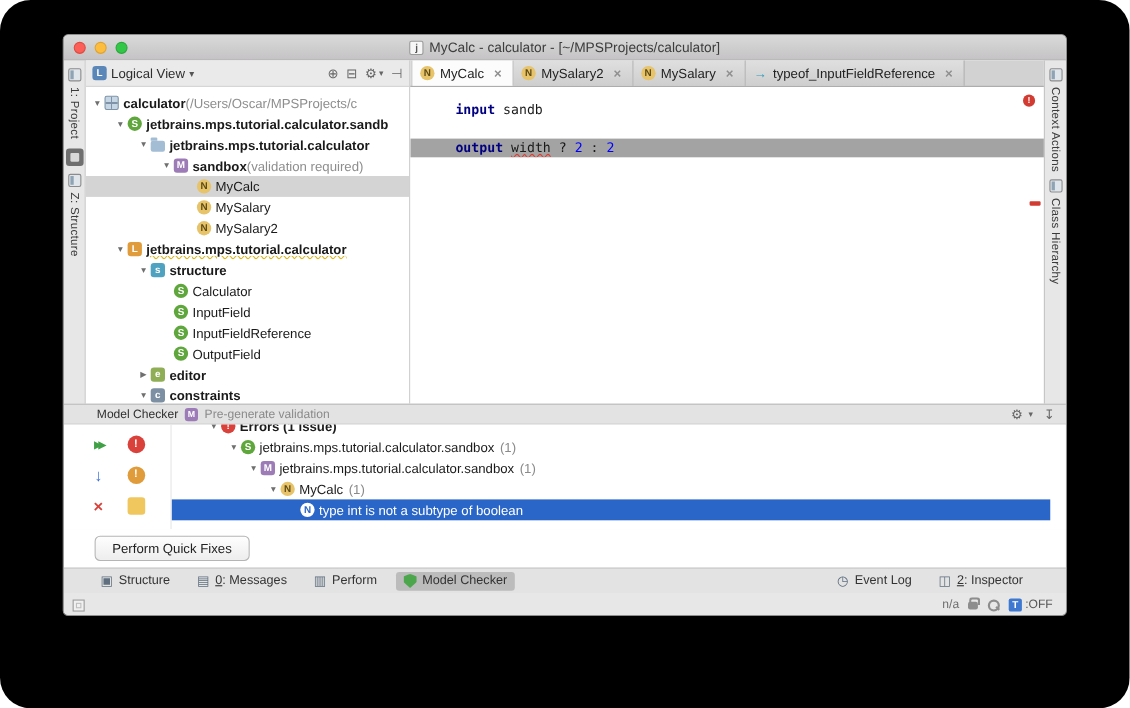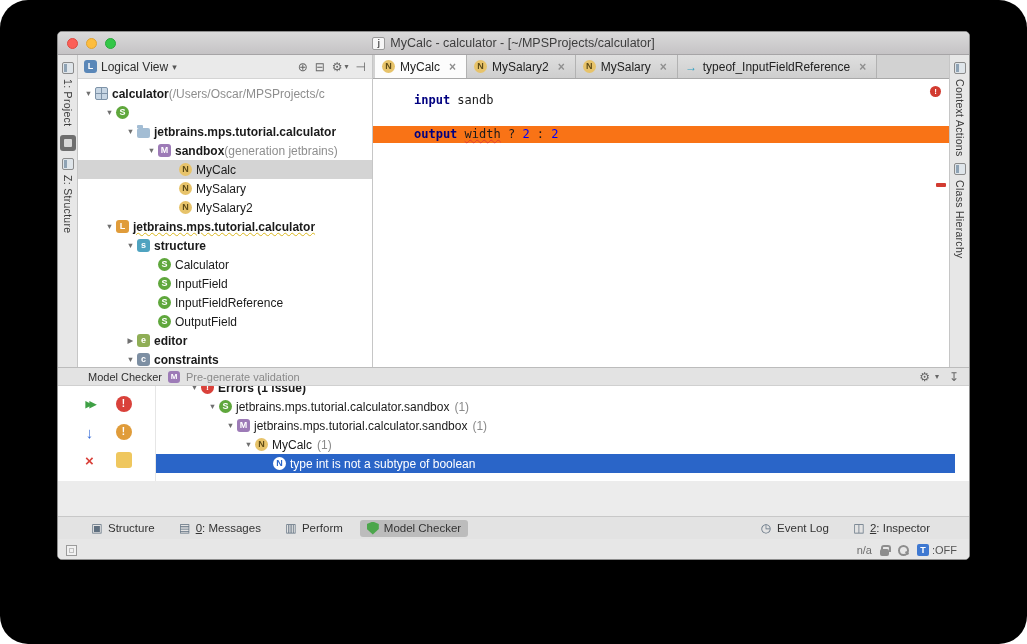--- a/index.html
+++ b/index.html
@@ -50,21 +50,21 @@
 .tico.gridic{background:#c7d6e4;border:1px solid #7e93a8;border-radius:2px;background-image:linear-gradient(to right,transparent 44%,#7e93a8 44%,#7e93a8 56%,transparent 56%),linear-gradient(to bottom,transparent 44%,#7e93a8 44%,#7e93a8 56%,transparent 56%)}
 .tico.shield{background:#4ca64c;border-radius:0;clip-path:polygon(50% 0,100% 20%,100% 58%,50% 100%,0 58%,0 20%);width:11px;height:13px}
 .editor-area{flex:1;min-width:0;display:flex;flex-direction:column;background:#fff}
 .tabbar{height:24px;flex:none;background:#d2d2d2;border-bottom:1px solid #a9a9a9;display:flex;align-items:stretch;padding-left:2px}
 .etab{display:flex;align-items:center;gap:5px;padding:0 7px;font-size:12px;color:#222;background:linear-gradient(#dfdfdf,#cecece);border-right:1px solid #b2b2b2}
 .etab.sel{background:#fcfcfc}
 .etab .tico{margin-right:0}
 .etab .tico.close{font-size:12px;color:#8f8f8f;margin-left:1px}
 .editor{flex:1;position:relative;padding-top:13px;font-family:"DejaVu Sans Mono",monospace;font-size:12px;overflow:hidden}
 .cline{height:17px;line-height:17px;padding-left:41px;white-space:pre}
-.cline.hl{background:#f97316}
+.cline.hl{background:#a3a3a3}
 .tok.kw{color:#000080;font-weight:bold}
 .tok.num{color:#0000ff}
 .tok.err{text-decoration:underline;text-decoration-style:wavy;text-decoration-color:#e03c31;text-decoration-thickness:1px}
 .error-badge{position:absolute;top:7px;right:8px;width:11px;height:11px;border-radius:50%;background:#d23b31;color:#fff;font:bold 8px/11px "Liberation Sans",sans-serif;text-align:center}
 .error-stripe{position:absolute;top:104px;right:3px;width:10px;height:4px;background:#d23b31;border-radius:1px}
 .mc-header{position:absolute;left:0;top:335px;width:100%;height:19px;background:#e3e3e3;border-top:1px solid #bcbcbc;border-bottom:1px solid #d0d0d0;display:flex;align-items:center;padding:0 10px 0 30px;gap:6px;font-size:11px;color:#2e2e2e}
 .mc-header .tico{width:12px;height:12px;font-size:8px;margin:0}
 .mc-sub{color:#8a8a8a}
 .mc-actions{margin-left:auto;display:flex;align-items:center;gap:10px}
 .mc-body{position:absolute;left:0;top:354px;width:100%;height:95px;background:#fff;display:flex;overflow:hidden}
@@ -79,21 +79,21 @@
 .bottom-toolbar{position:absolute;left:0;top:484px;width:100%;height:23px;background:#e3e3e3;border-top:1px solid #c8c8c8;display:flex;align-items:center;padding:0 22px 0 26px;font-size:11.5px;color:#333}
 .bt-item{display:flex;align-items:center;gap:5px;padding:2px 7px;border-radius:3px;margin-right:10px}
 .bt-item.sel{background:#bcbcbc}
 .bt-item .tico{width:12px;height:13px;font-size:12px;margin:0}
 .bt-item .tico.plain{font-weight:normal}
 .mn{text-decoration:underline}
 .bt-right{margin-left:auto;display:flex}
 .status-bar{position:absolute;left:0;top:507px;width:100%;height:22px;background:#e7e7e7;display:flex;align-items:center;padding:0 12px 0 8px;font-size:11px;color:#6e6e6e}
 .grip{width:11px;height:11px;border:1px solid #9b9b9b;background:#f1f1f1;position:relative}
 .grip::before{content:"";position:absolute;inset:2px;border:1px solid #bfbfbf}
-.sb-right{margin-left:auto;display:flex;align-items:flex-end;gap:8px}
+.sb-right{margin-left:auto;display:flex;align-items:flex-start;gap:8px}
 .lockic{width:9px;height:7px;background:#8d8d8d;border-radius:2px;position:relative;margin-top:3px}
 .lockic::before{content:"";position:absolute;left:1px;top:-4px;width:6px;height:5px;border:2px solid #8d8d8d;border-bottom:none;border-radius:3px 3px 0 0}
 .magic{width:12px;height:12px;position:relative}
 .magic::before{content:"";position:absolute;left:1px;top:1px;width:7px;height:7px;border:2px solid #8d8d8d;border-radius:50%}
 .magic::after{content:"";position:absolute;left:8px;top:8px;width:4px;height:2px;background:#8d8d8d;transform:rotate(45deg)}
 .sb-toggle{display:flex;align-items:center;gap:3px;color:#555}
 .tbox{width:12px;height:12px;border-radius:2px;background:#3e78d1;color:#fff;font:bold 9px/12px "Liberation Sans",sans-serif;text-align:center}
 </style>
 </head>
 <body>
@@ -142,31 +142,32 @@
         <div class="pp-tree" id="project-tree" data-name="project-tree">
             <div class="trow b" data-name="project-tree-row" style="padding-left: 4px;">
               <span class="arrow" data-name="collapse-arrow-icon">▼</span>
               <span class="tico gridic" data-name="project-icon"></span>
               <span class="tlabel" data-name="tree-item-label">calculator</span>
               <span class="gray" data-name="tree-item-suffix"> (/Users/Oscar/MPSProjects/c</span>
             </div>
             <div class="trow b" data-name="project-tree-row" style="padding-left: 25px;">
               <span class="arrow" data-name="collapse-arrow-icon">▼</span>
               <span class="tico circle" data-name="solution-icon" style="background: rgb(95, 167, 60); color: rgb(255, 255, 255);">S</span>
+              <span class="tlabel" data-name="tree-item-label">jetbrains.mps.tutorial.calculator.sandb</span>
             </div>
             <div class="trow b" data-name="project-tree-row" style="padding-left: 46px;">
               <span class="arrow" data-name="collapse-arrow-icon">▼</span>
               <span class="tico folder" data-name="folder-icon"></span>
               <span class="tlabel" data-name="tree-item-label">jetbrains.mps.tutorial.calculator</span>
             </div>
             <div class="trow b" data-name="project-tree-row" style="padding-left: 67px;">
               <span class="arrow" data-name="collapse-arrow-icon">▼</span>
               <span class="tico square" data-name="model-icon" style="background: rgb(157, 123, 183); color: rgb(255, 255, 255);">M</span>
               <span class="tlabel" data-name="tree-item-label">sandbox</span>
-              <span class="gray" data-name="tree-item-suffix"> (generation jetbrains)</span>
+              <span class="gray" data-name="tree-item-suffix"> (validation required)</span>
             </div>
             <div class="trow sel" data-name="project-tree-row" style="padding-left: 88px;">
               <span class="arrow" data-name="arrow-spacer"></span>
               <span class="tico circle" data-name="node-icon" style="background: rgb(231, 195, 106); color: rgb(93, 74, 22);">N</span>
               <span class="tlabel" data-name="tree-item-label">MyCalc</span>
             </div>
             <div class="trow" data-name="project-tree-row" style="padding-left: 88px;">
               <span class="arrow" data-name="arrow-spacer"></span>
               <span class="tico circle" data-name="node-icon" style="background: rgb(231, 195, 106); color: rgb(93, 74, 22);">N</span>
               <span class="tlabel" data-name="tree-item-label">MySalary</span>
@@ -320,20 +321,23 @@
             <span class="count" data-name="issue-count">(1)</span>
           </div>
           <div class="trow sel" data-name="model-checker-tree-row" style="padding-left: 104px;">
             <span class="arrow" data-name="arrow-spacer"></span>
             <span class="tico circle" data-name="node-sel-icon" style="background: rgb(255, 255, 255); color: rgb(42, 101, 200);">N</span>
             <span class="tlabel" data-name="tree-item-label">type int is not a subtype of boolean</span>
           </div>
         </div>
     </div>
 
+    <div class="quickfix-row" data-name="quick-fix-row">
+      <button data-name="perform-quick-fixes-button">Perform Quick Fixes</button>
+    </div>
 
     <div class="bottom-toolbar" data-name="toolwindow-bar">
       <div id="bt-left" style="display:flex" data-name="toolwindow-bar-left">
           <div class="bt-item" data-name="toolwindow-button-terminal">
             <span class="tico plain" data-name="terminal-icon" style="color: rgb(95, 111, 127);">▣</span>
             <span data-name="toolwindow-button-label">Structure</span>
           </div>
           <div class="bt-item" data-name="toolwindow-button-messages">
             <span class="tico plain" data-name="messages-icon" style="color: rgb(95, 111, 127);">▤</span>
             <span data-name="toolwindow-button-label"><span class="mn" data-name="mnemonic-underline">0</span>: Messages</span>

